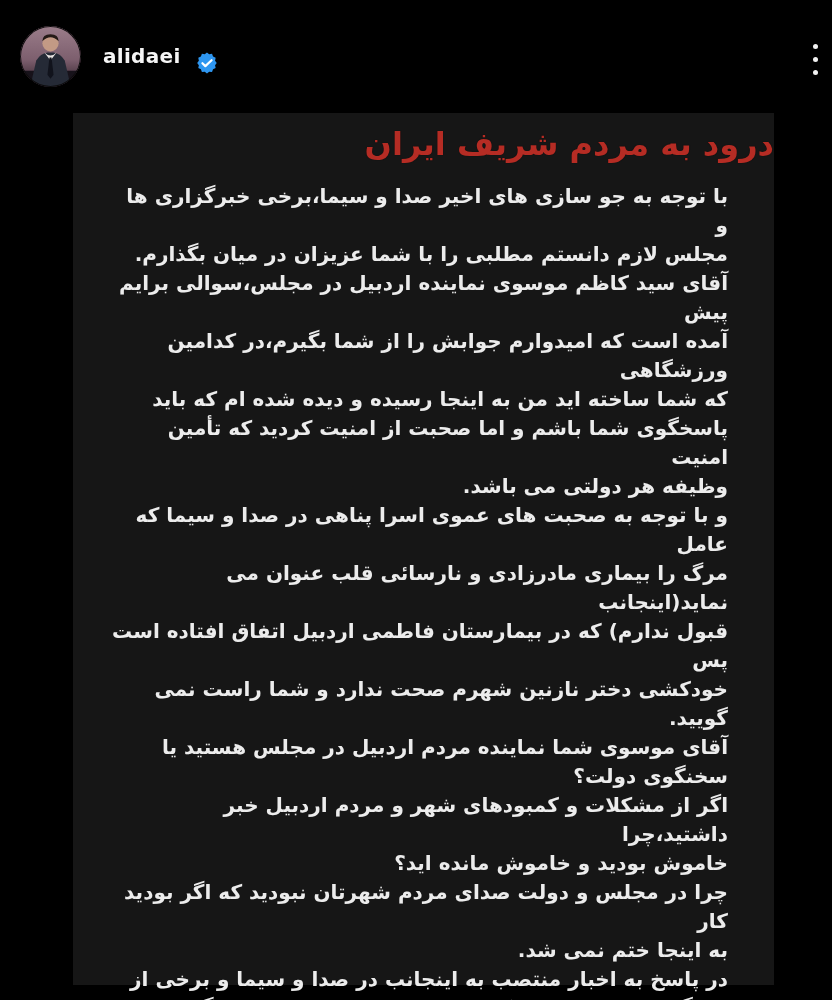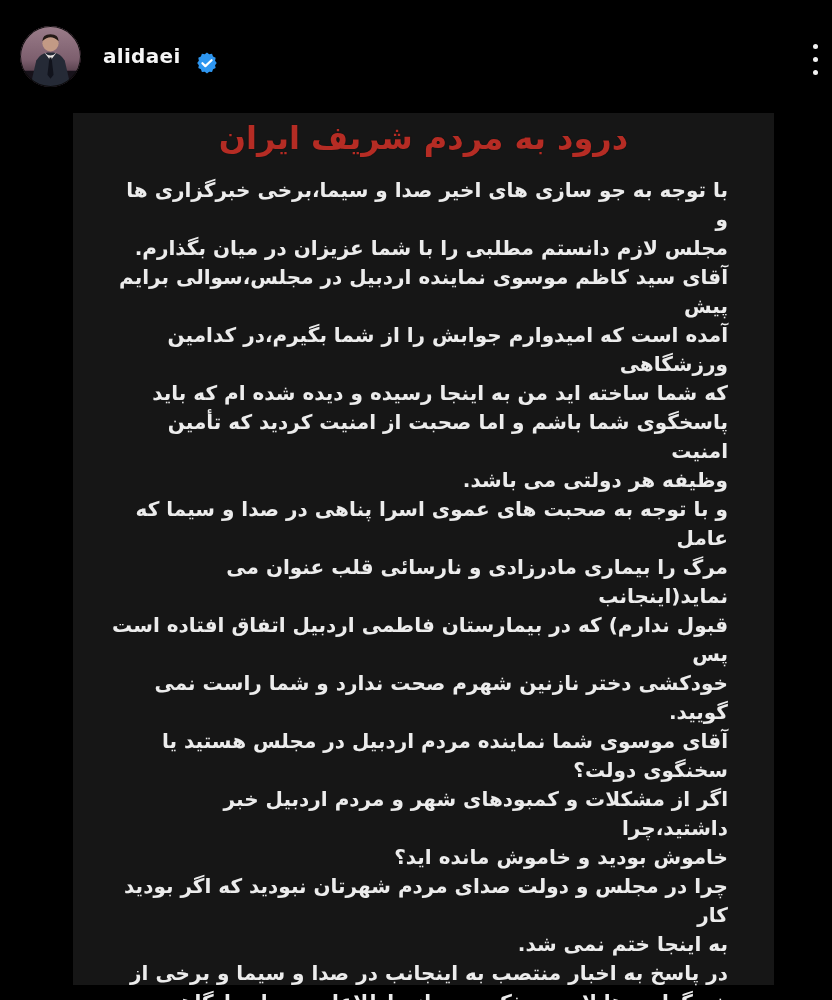--- a/index.html
+++ b/index.html
@@ -66,23 +66,23 @@
   }
 
   
   .post {
     position: absolute;
     left: 73px; top: 113px;
     width: 701px; height: 872px;
     background: var(--post_bg, #151515);
   }
   .post-title {
-    margin-top: 1px;
+    margin-top: 7px;
     direction: rtl;
-    text-align: center;
+    text-align: right;
     color: var(--accent_red, #b52c24);
     font-size: 32px;
     line-height: 48px;
     font-weight: 700;
     text-shadow: 0 0 1px rgba(0,0,0,.6);
   }
   .post-body {
     margin-top: 14px;
     padding: 0 46px 0 38px;
     direction: rtl;

